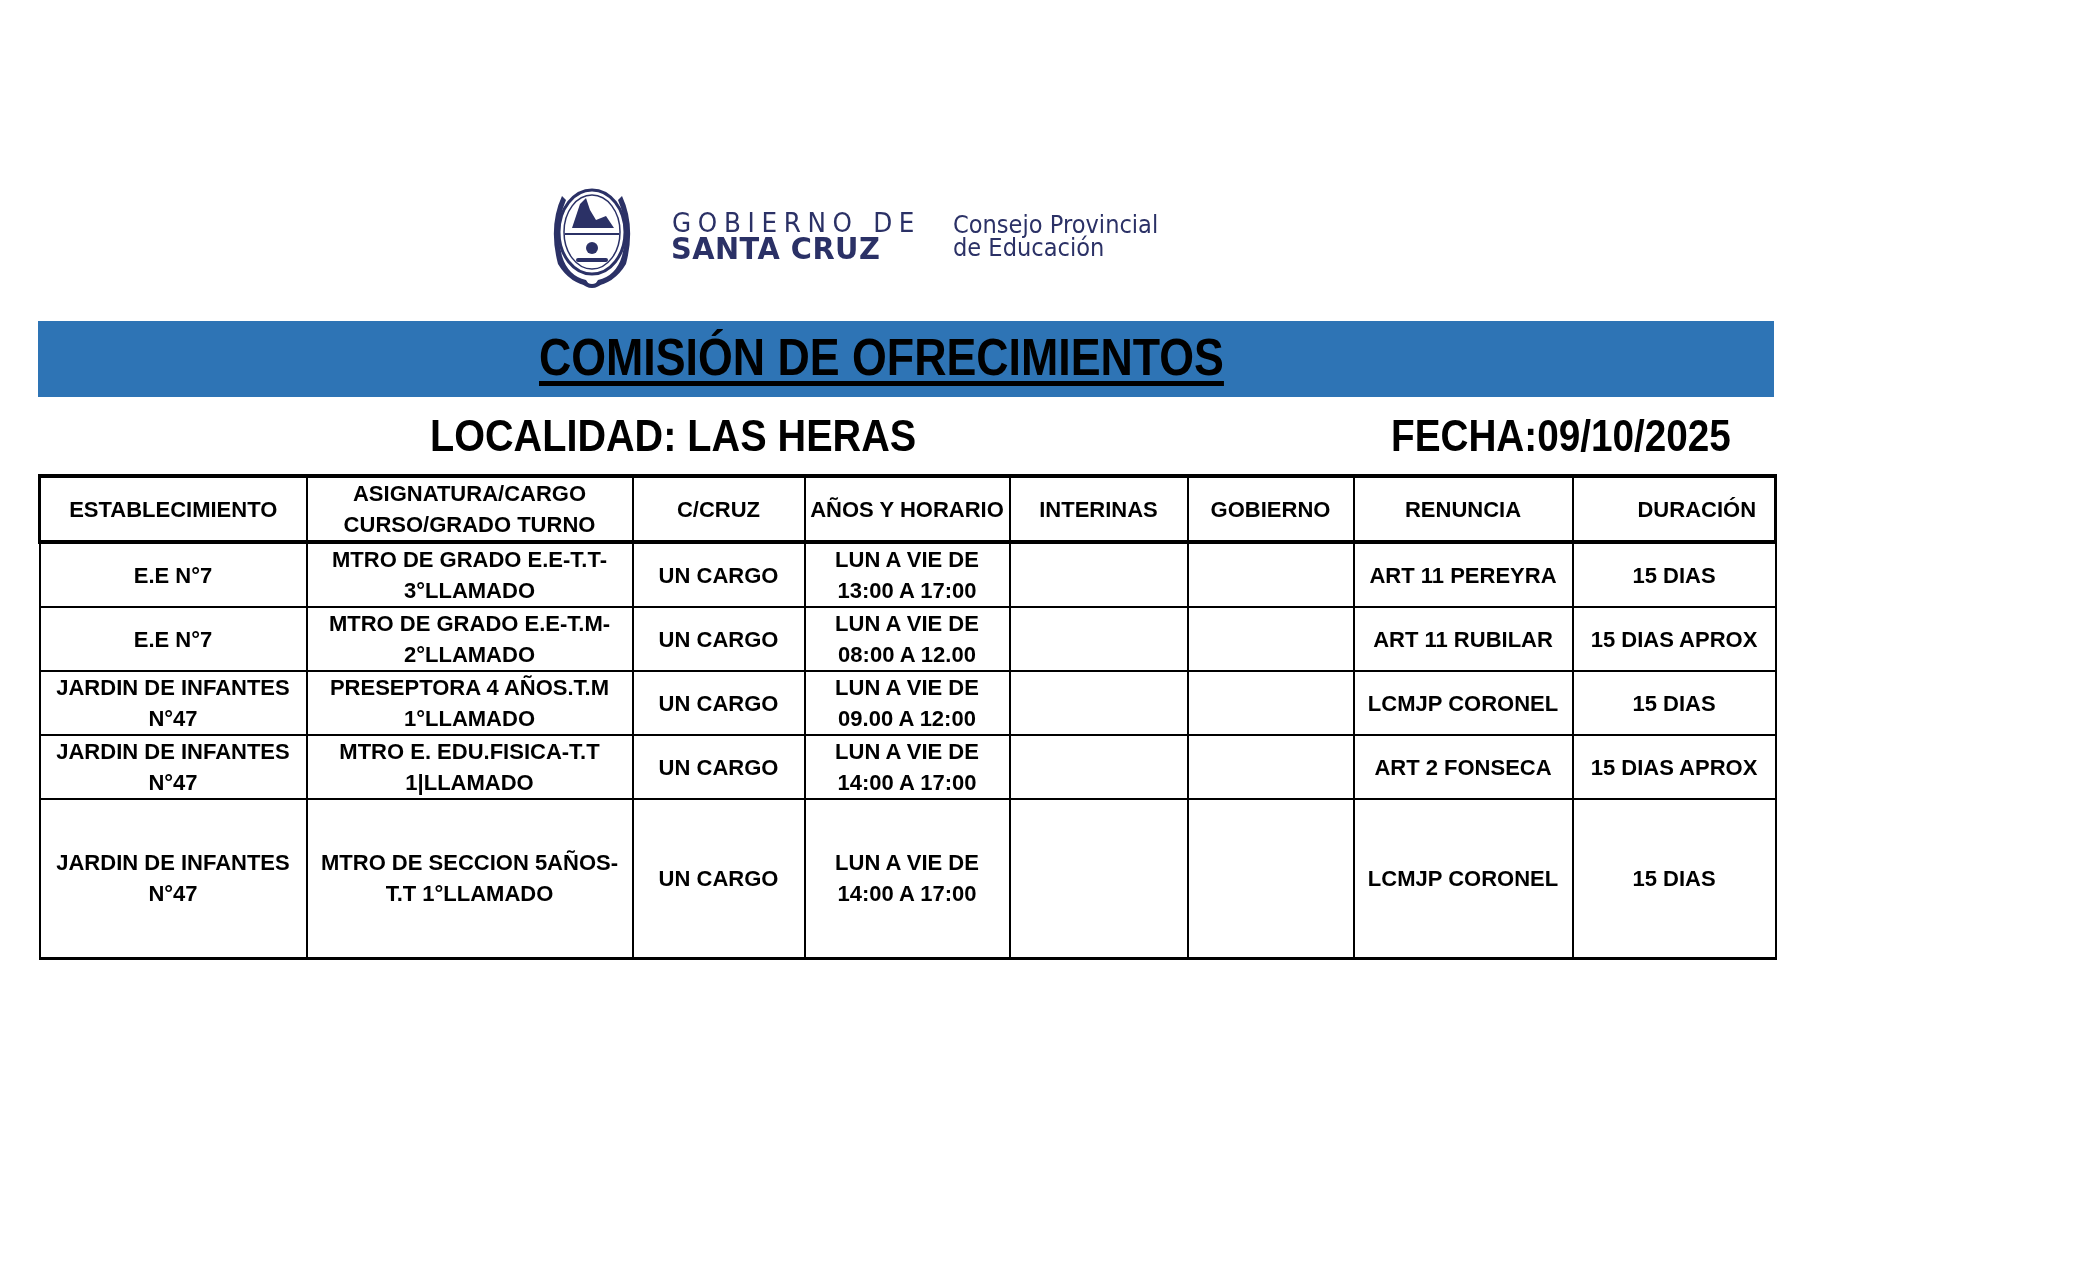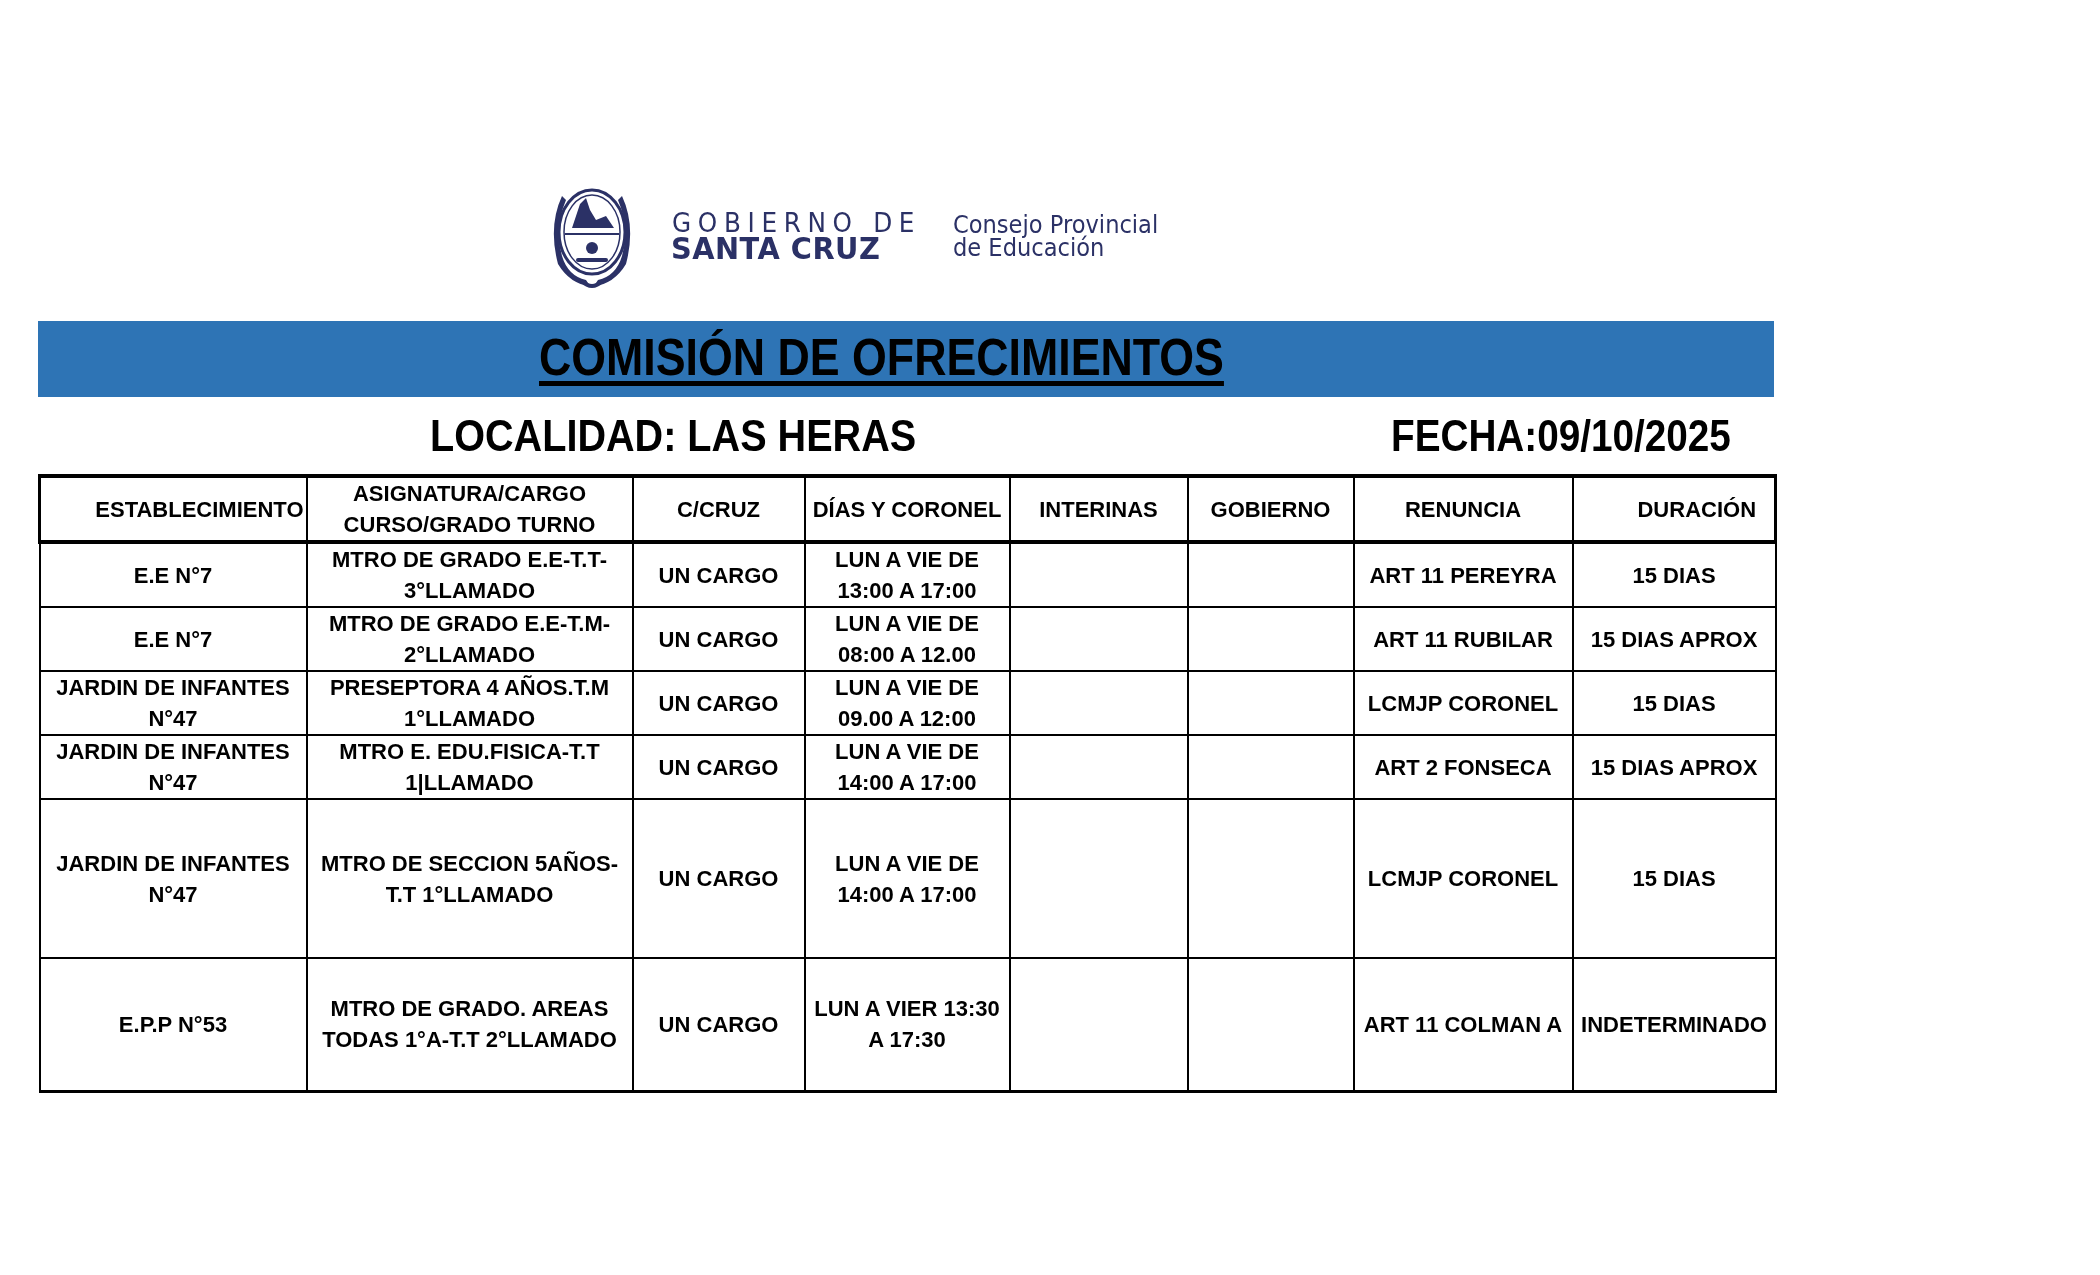--- a/index.html
+++ b/index.html
@@ -35,21 +35,21 @@
            line-height:52px; transform:scaleX(0.86); transform-origin:left top; }
 
   
   #offers-table { position:absolute; left:38px; top:474px; border-collapse:collapse;
                   table-layout:fixed; width:1736px; }
   #offers-table td, #offers-table th {
     border:2px solid #000; padding:0 2px; text-align:center; vertical-align:middle;
     font-size:22px; line-height:31px; font-weight:bold; overflow:hidden; word-wrap:break-word;
   }
   #offers-table thead th { border-top:4px solid #000; border-bottom:4px solid #000; height:60px; }
-  #offers-table thead th:first-child { border-left:3px solid #000;text-align:right; }
+  #offers-table thead th:first-child { border-left:3px solid #000; }
   #offers-table thead th:last-child { border-right:3px solid #000;padding-left:48px; }
   #offers-table tbody tr.r1, #offers-table tbody tr.r2,
   #offers-table tbody tr.r3, #offers-table tbody tr.r4 { height:64px; }
   #offers-table tbody tr.r5 { height:159px; }
   #offers-table tbody tr.r6 { height:133px; }
   #offers-table tbody tr:last-child td { border-bottom:3px solid #000; }
 </style>
 </head>
 <body>
 
@@ -90,21 +90,21 @@
     <col style="width:178px">
       <col style="width:166px">
       <col style="width:219px">
       <col style="width:203px">
   </colgroup>
   <thead>
     <tr>
       <th>ESTABLECIMIENTO</th>
       <th>ASIGNATURA/CARGO CURSO/GRADO TURNO</th>
       <th>C/CRUZ</th>
-      <th>DÍAS Y CORONEL</th>
+      <th>AÑOS Y HORARIO</th>
       <th>INTERINAS</th>
       <th>GOBIERNO</th>
       <th>RENUNCIA</th>
       <th>DURACIÓN</th>
     </tr>
   </thead>
   <tbody>
     <tr class="r1">
       <td>E.E N°7</td>
       <td>MTRO DE GRADO E.E-T.T- 3°LLAMADO</td>
@@ -148,24 +148,14 @@
     <tr class="r5">
       <td>JARDIN DE INFANTES N°47</td>
       <td>MTRO DE SECCION 5AÑOS-T.T 1°LLAMADO</td>
       <td>UN CARGO</td>
       <td>LUN A VIE DE 14:00 A 17:00</td>
       <td></td>
       <td></td>
       <td>LCMJP CORONEL</td>
       <td>15 DIAS</td>
     </tr>
-    <tr class="r6">
-      <td>E.P.P N°53</td>
-      <td>MTRO DE GRADO. AREAS TODAS 1°A-T.T 2°LLAMADO</td>
-      <td>UN CARGO</td>
-      <td>LUN A VIER 13:30 A 17:30</td>
-      <td></td>
-      <td></td>
-      <td>ART 11 COLMAN A</td>
-      <td>INDETERMINADO</td>
-    </tr>
   </tbody>
 </table>
 
 </body></html>

